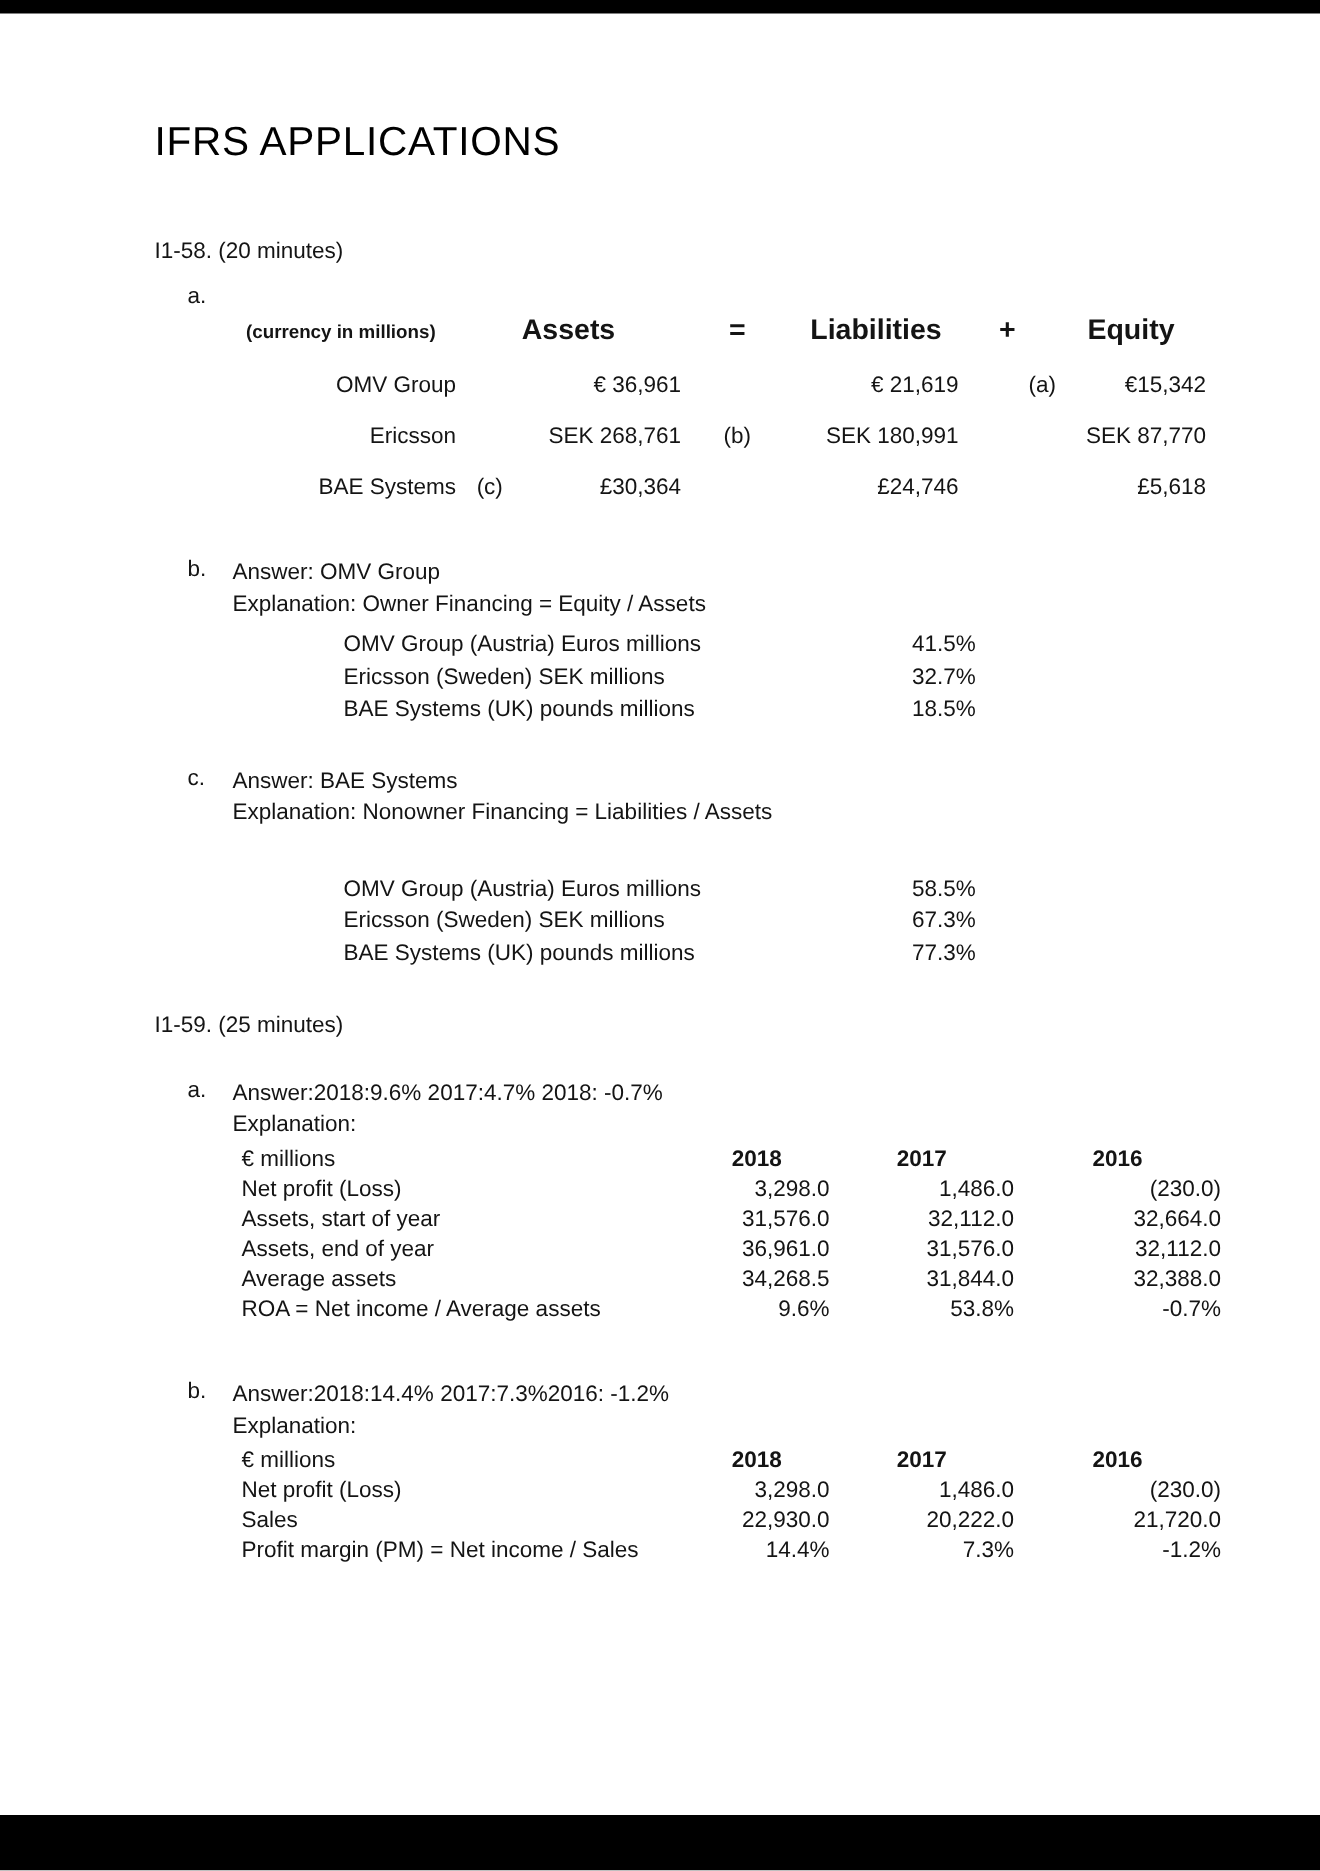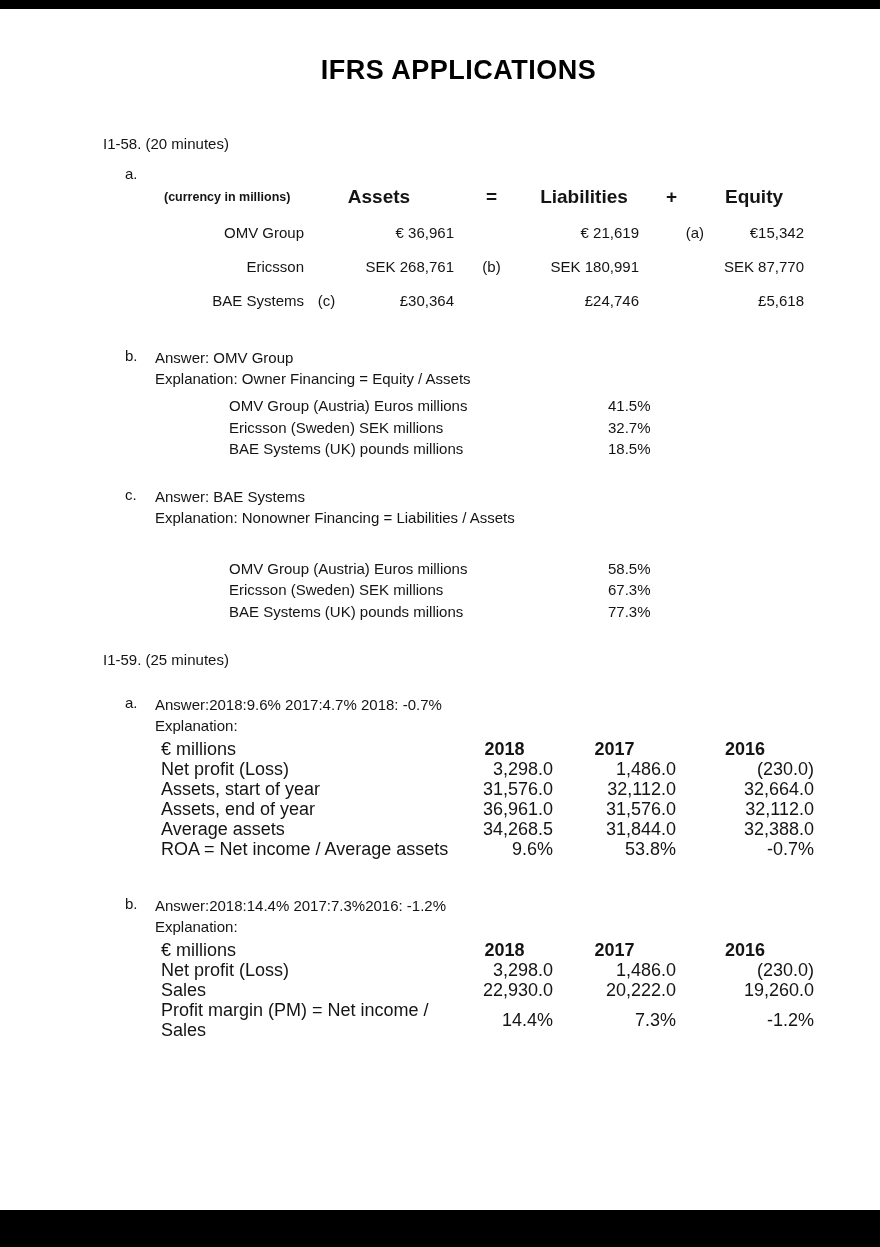--- a/index.html
+++ b/index.html
@@ -8,21 +8,21 @@
     width: 880px; height: 1247px;
     background: #ffffff;
     font-family: "Liberation Sans", "DejaVu Sans", sans-serif;
     font-size: 15px; color: #141414;
     position: relative; overflow: hidden;
   }
   .bar-top { position: absolute; top: 0; left: 0; width: 100%; height: 9px; background: #000; }
   .bar-bottom { position: absolute; bottom: 0; left: 0; width: 100%; height: 37px; background: #000; }
   .page { padding: 9px 66px 0 103px; }
 
-  .title { font-size: 27px; font-weight: bold; text-align: center; margin: 46px 0 0 0; letter-spacing: .5px; color: #000; }
+  .title { font-size: 27px; font-weight: normal; text-align: left; margin: 70px 0 0 0; letter-spacing: .5px; color: #000; }
 
   .q-heading { font-weight: normal; margin-top: 49px; }
   .q-heading.second { margin-top: 28px; }
 
   .sub-label { margin: 13px 0 0 22px; }
 
   
   .t1 { border-collapse: collapse; margin: 4px 0 0 61px; table-layout: fixed; }
   .t1 th { font-weight: bold; text-align: center; padding: 0 0 7px 0; font-size: 19px; }
   .t1 th.th-small { font-size: 12.5px; text-align: left; }
@@ -41,21 +41,21 @@
   .pct-list.spaced { margin-top: 30px; }
   .pct-row { display: flex; line-height: 21.6px; }
   .pct-name { width: 379px; }
 
   .mt30 { margin-top: 30px; }
   .mt26 { margin-top: 26px; }
   .mt36 { margin-top: 36px; }
 
   
   .t2 { border-collapse: collapse; margin: 3px 0 0 6px; table-layout: fixed; }
-  .t2 th, .t2 td { line-height: 20px; padding: 0; font-size: 18px; }
+  .t2 th, .t2 td { line-height: 20px; padding: 0; font-size: 15px; }
   .t2 th { font-weight: bold; text-align: center; }
   .t2 th.th-label { text-align: left; font-weight: normal; }
   .t2 td { text-align: right; }
   .t2 td.rowname { text-align: left; }
 </style>
 </head>
 <body>
 
 <div class="bar-top"></div>
 
@@ -244,21 +244,21 @@
           <tr>
             <td class="rowname">Net profit (Loss)</td>
             <td>3,298.0</td>
             <td>1,486.0</td>
             <td>(230.0)</td>
           </tr>
           <tr>
             <td class="rowname">Sales</td>
             <td>22,930.0</td>
             <td>20,222.0</td>
-            <td>19,260.0</td>
+            <td>21,720.0</td>
           </tr>
           <tr>
             <td class="rowname">Profit margin (PM) = Net income / Sales</td>
             <td>14.4%</td>
             <td>7.3%</td>
             <td>-1.2%</td>
           </tr>
         </tbody>
       </table>
     </div>

